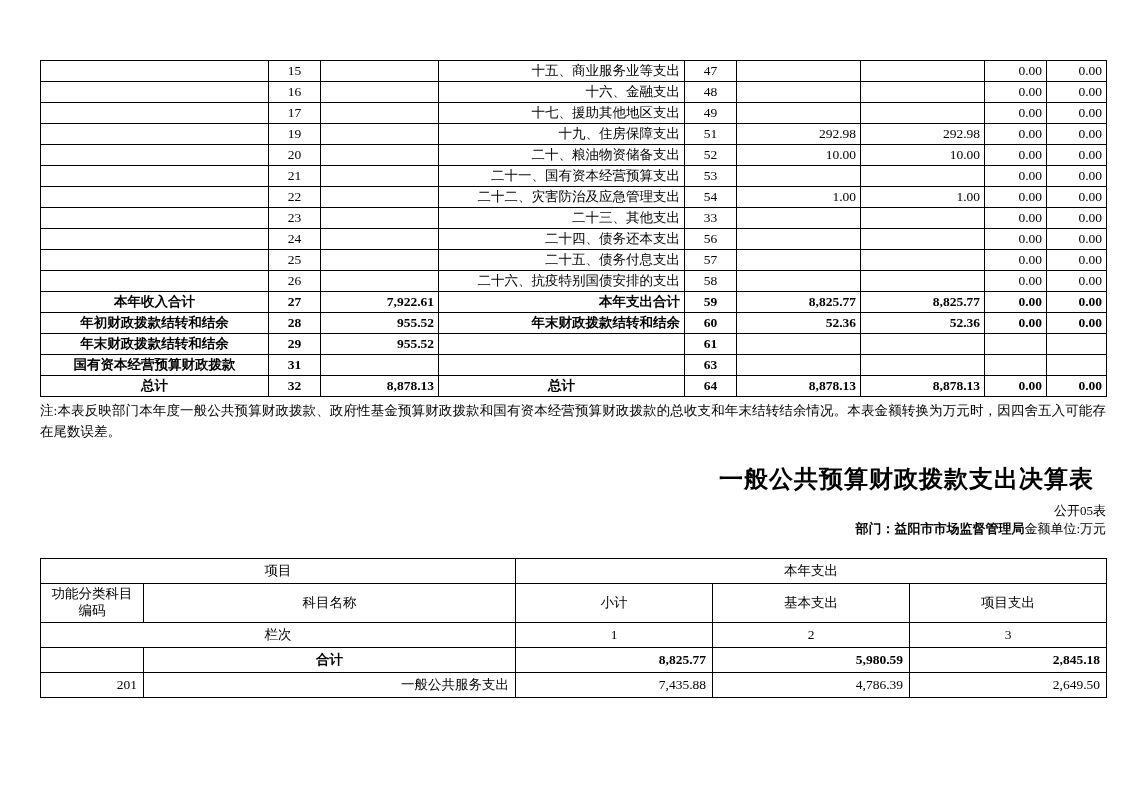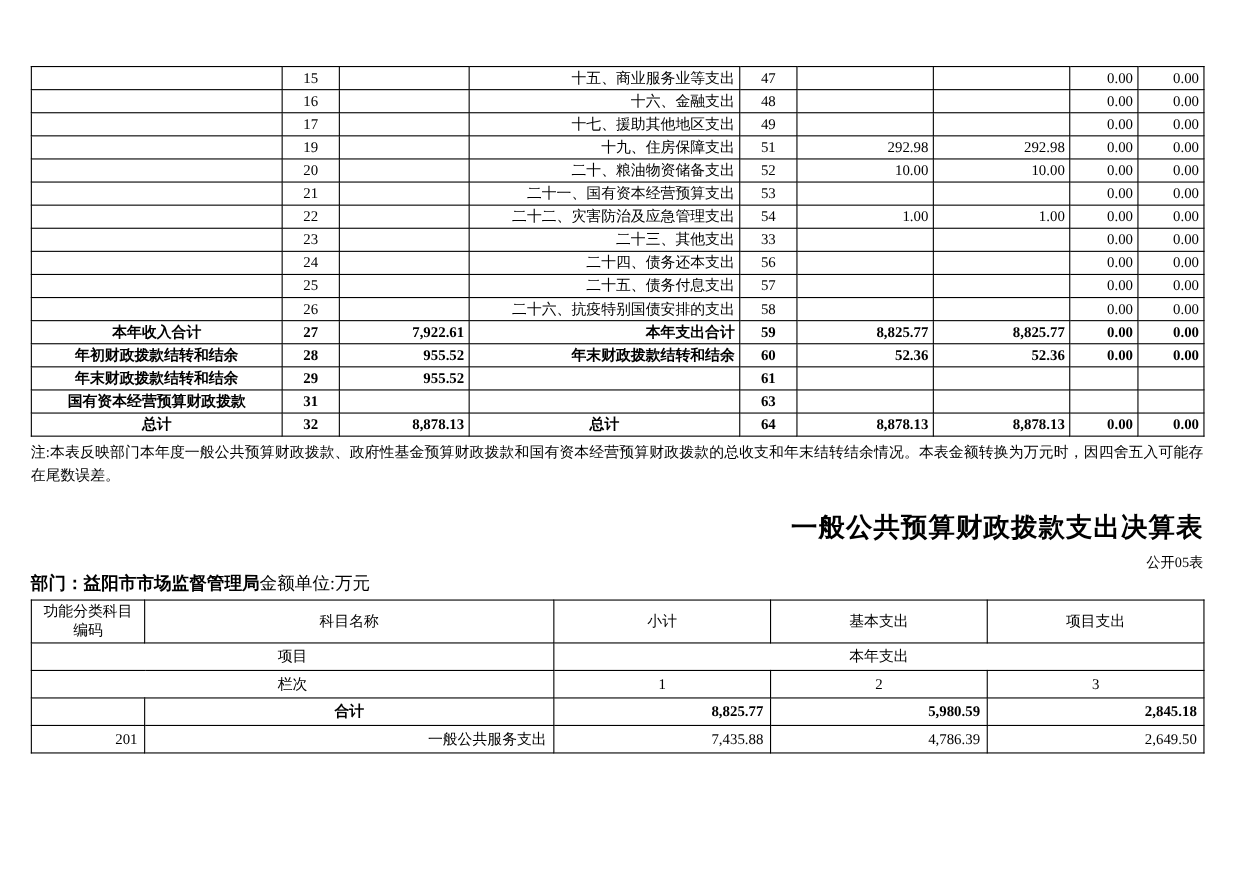--- a/index.html
+++ b/index.html
@@ -12,21 +12,21 @@
     height: 793px;
     font-family: "Liberation Serif", "DejaVu Serif", serif;
     color: #000000;
     overflow: hidden;
   }
   .page {
     position: relative;
     width: 1122px;
     height: 793px;
     box-sizing: border-box;
-    padding: 60px 28px 0 28px;
+    padding: 60px 28px 0 40px;
   }
   table.grid {
     border-collapse: collapse;
     table-layout: fixed;
     width: 1066px;
   }
   table.grid td {
     border: 1px solid #000000;
     font-size: 13.5px;
     line-height: 1.15;
@@ -70,24 +70,24 @@
   }
   .meta-right {
     width: 1066px;
     text-align: right;
     font-size: 13px;
     line-height: 1.5;
   }
   .meta-row {
     width: 1066px;
     display: flex;
-    justify-content: flex-start;
+    justify-content: flex-end;
     align-items: flex-end;
-    font-size: 16px;
-    margin-bottom: 4px;
+    font-size: 13px;
+    margin-bottom: 20px;
   }
   .meta-left { font-weight: bold; }
 
   
   .t2-c1 { width: 103px; }
   .t2-c2 { width: 372px; }
   .t2-c3 { width: 197px; }
   .t2-c4 { width: 197px; }
   .t2-c5 { width: 197px; }
   table.grid2 td {
@@ -317,34 +317,34 @@
   <table class="grid2">
     <colgroup>
       <col class="t2-c1">
         <col class="t2-c2">
         <col class="t2-c3">
         <col class="t2-c4">
         <col class="t2-c5">
     </colgroup>
     <tbody>
       <tr>
+        <td class="c" colspan="2">项目</td>
+        <td class="c" colspan="3">本年支出</td>
+      </tr>
+      <tr>
         <td class="c" style="line-height:1.25;">
           <span>功能分类科目</span><br>
           <span>编码</span>
         </td>
         <td class="c">科目名称</td>
         <td class="c">小计</td>
         <td class="c">基本支出</td>
         <td class="c">项目支出</td>
       </tr>
       <tr>
-        <td class="c" colspan="2">项目</td>
-        <td class="c" colspan="3">本年支出</td>
-      </tr>
-      <tr>
         <td class="c" colspan="2">栏次</td>
         <td class="c">1</td>
         <td class="c">2</td>
         <td class="c">3</td>
       </tr>
     </tbody>
     <tbody id="bottom-rows">
         <tr>
           <td class="l b"></td>
           <td class="c b">合计</td>

